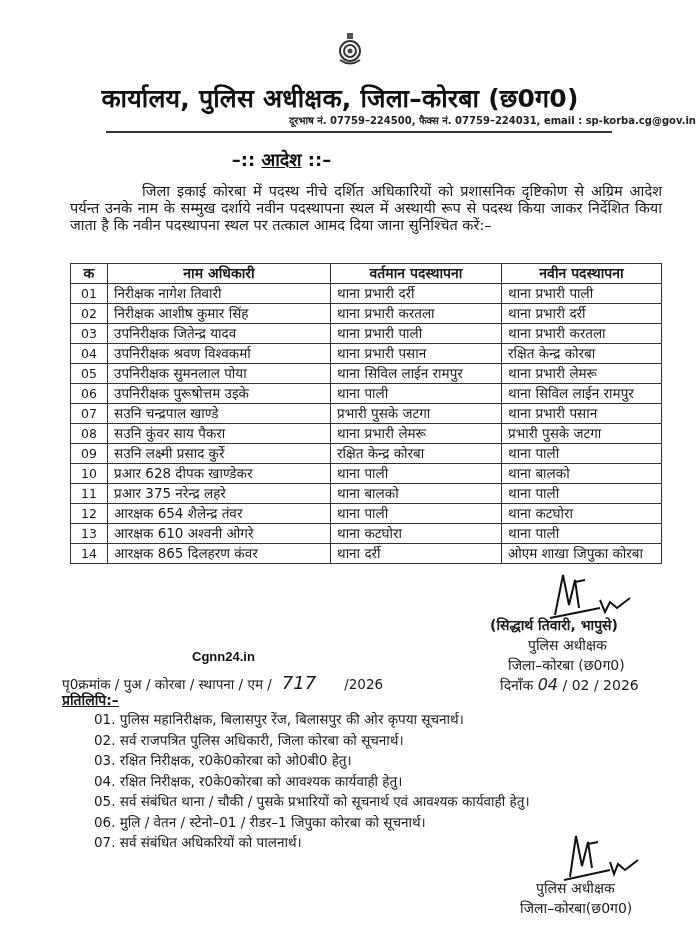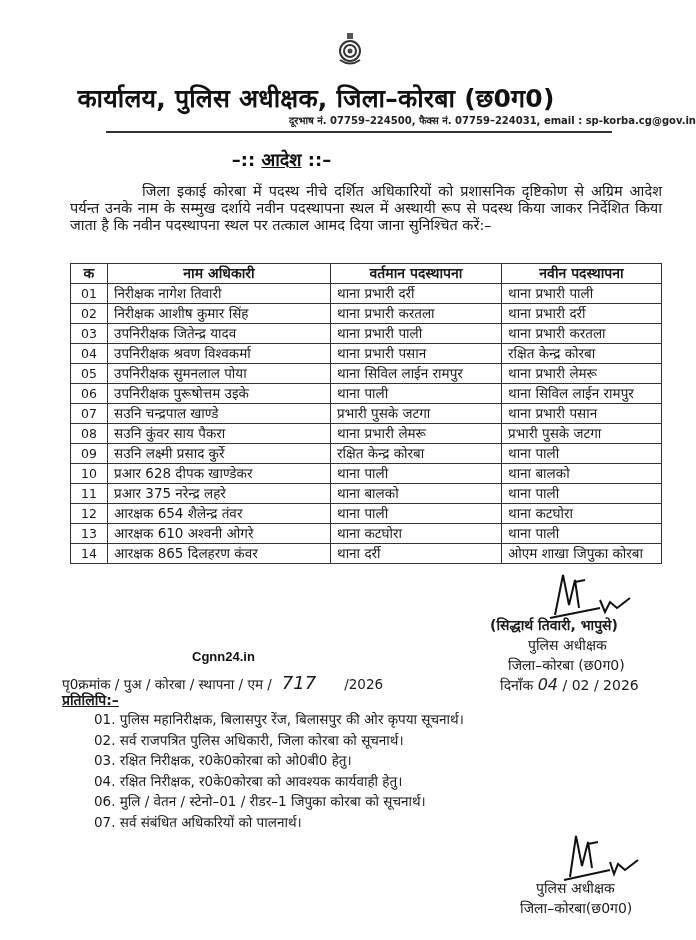--- a/index.html
+++ b/index.html
@@ -3,21 +3,21 @@
 <meta charset="utf-8">
 <style>
   html, body { margin:0; padding:0; }
   body {
     width:696px; height:940px; background:#ffffff; color:#1a1a1a;
     font-family:"DejaVu Sans", sans-serif; position:relative; overflow:hidden;
   }
   .emblem { position:absolute; left:337px; top:33px; width:26px; height:34px; }
   .title {
     position:absolute; left:0; width:632px; top:80px; text-align:center;
-    font-size:25px; font-weight:bold; letter-spacing:0.2px; color:#111;
+    font-size:25px; font-weight:bold; letter-spacing:0.2px; color:#111;padding-left:24px;
   }
   .contact {
     position:absolute; left:0; width:696px; top:113px; text-align:right;
     font-size:10px; font-weight:bold; color:#222;
   }
   .rule { position:absolute; left:106px; width:506px; top:131px; height:2px; background:#333; }
   .order-head {
     position:absolute; left:0; width:563px; top:147px; text-align:center;
     font-size:18px; font-weight:bold; color:#111;
   }
@@ -192,20 +192,21 @@
 <div class="watermark">Cgnn24.in</div>
 
 <div class="ref"><span>पृ0क्रमांक / पुअ / कोरबा / स्थापना / एम /</span><span class="num">717</span><span>/2026</span></div>
 
 <div class="copy-head">प्रतिलिपि:–</div>
 <ul class="copy-list" id="copylist">
     <li>01. पुलिस महानिरीक्षक, बिलासपुर रेंज, बिलासपुर की ओर कृपया सूचनार्थ।</li>
     <li>02. सर्व राजपत्रित पुलिस अधिकारी, जिला कोरबा को सूचनार्थ।</li>
     <li>03. रक्षित निरीक्षक, र0के0कोरबा को ओ0बी0 हेतु।</li>
     <li>04. रक्षित निरीक्षक, र0के0कोरबा को आवश्यक कार्यवाही हेतु।</li>
+    <li>05. सर्व संबंधित थाना / चौकी / पुसके प्रभारियों को सूचनार्थ एवं आवश्यक कार्यवाही हेतु।</li>
     <li>06. मुलि / वेतन / स्टेनो–01 / रीडर–1 जिपुका कोरबा को सूचनार्थ।</li>
     <li>07. सर्व संबंधित अधिकरियों को पालनार्थ।</li>
   </ul>
 
 <svg class="sig2" viewBox="0 0 85 50">
   <path d="M10 45 L16 4 L22 34 L28 10 L32 36" fill="none" stroke="#111" stroke-width="2"></path>
   <path d="M28 12 L38 10" stroke="#111" stroke-width="2"></path>
   <path d="M4 48 L50 38" stroke="#111" stroke-width="2"></path>
   <path d="M50 30 L54 42 L58 32 L65 38 L78 28" fill="none" stroke="#111" stroke-width="2"></path>
 </svg>

